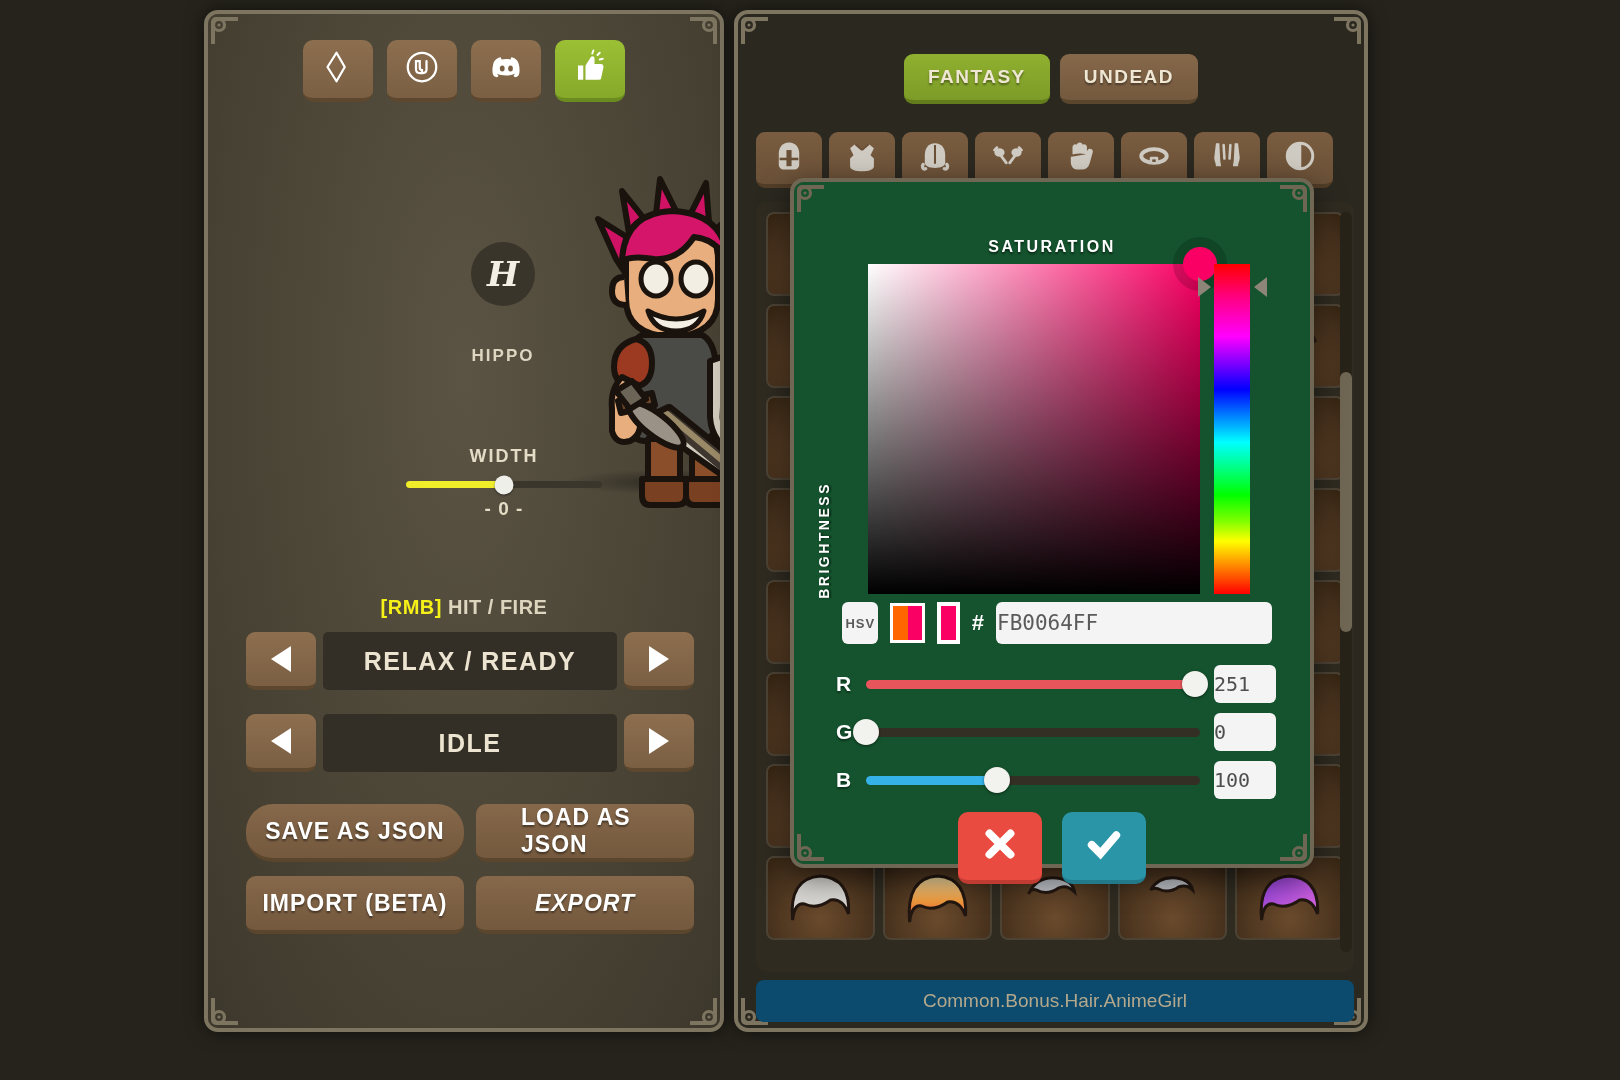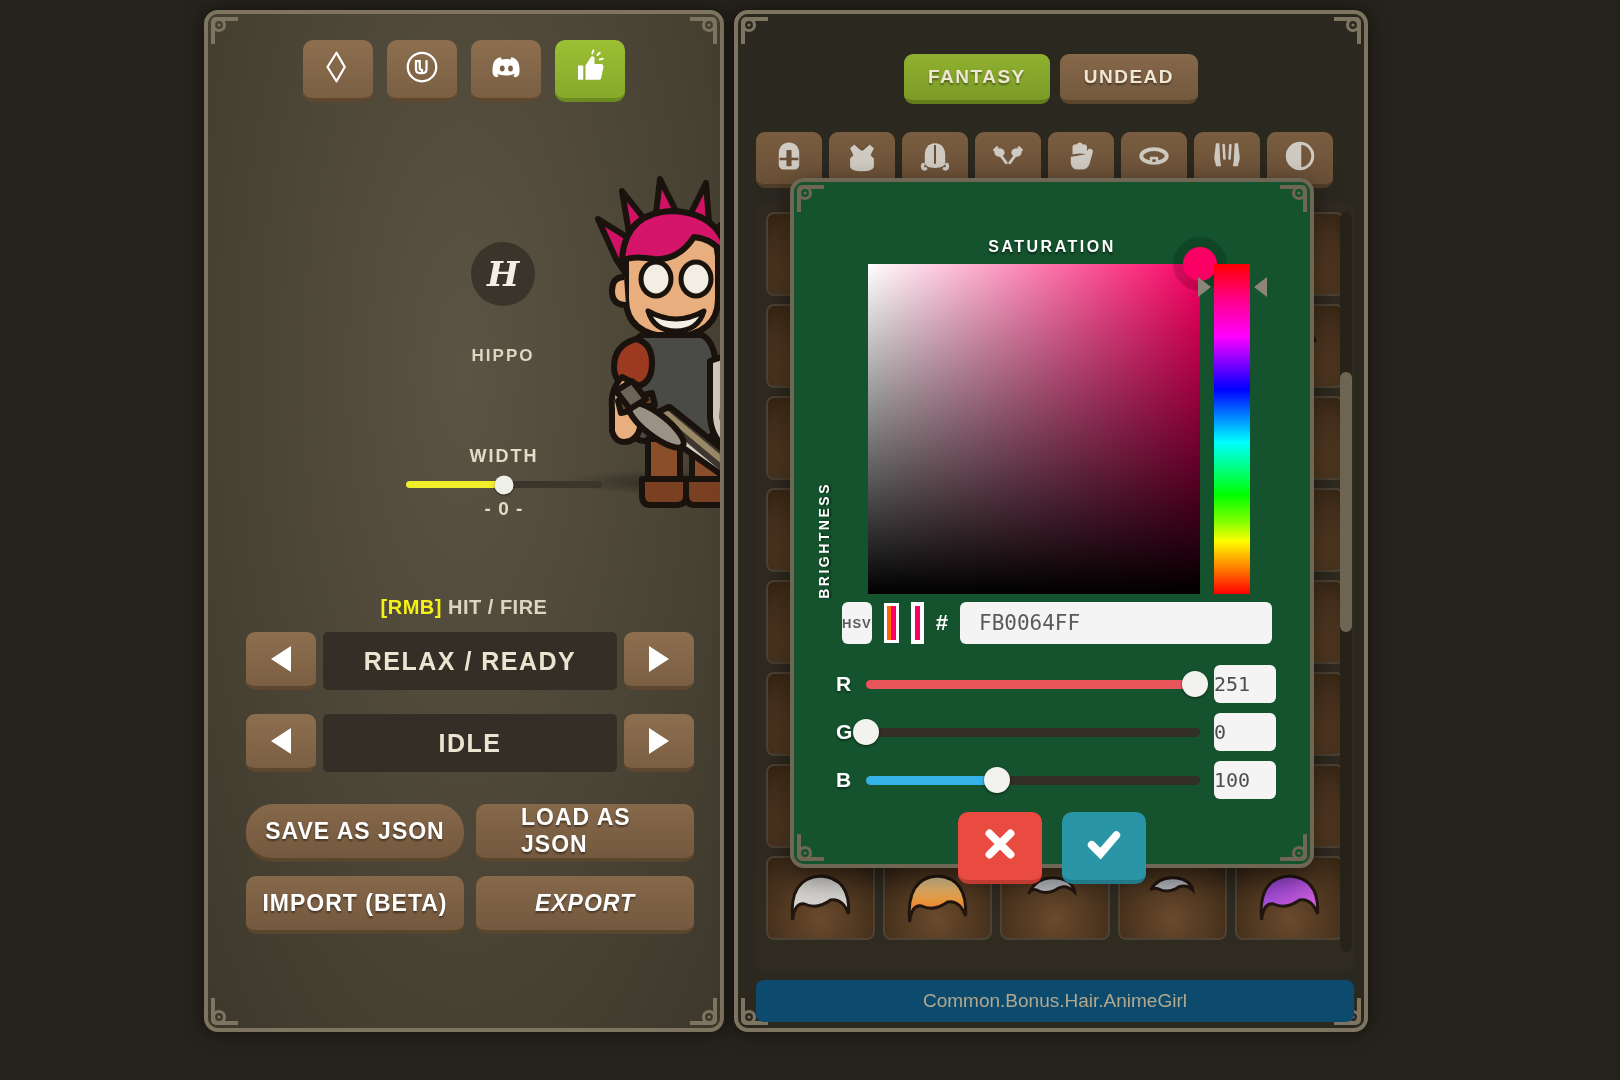--- a/index.html
+++ b/index.html
@@ -158,21 +158,21 @@
   #field-row { position:absolute; left: 48px; top: 418px; width: 430px; height: 46px; display:flex; align-items:center; gap: 12px; }
   #hsv-btn { width: 86px; height: 42px; background:#f4f4f4; border-radius: 6px; display:flex; align-items:center; justify-content:center;
     color:#5a5a5a; font-size: 13px; font-weight: 700; letter-spacing: 1px; cursor: pointer; }
   #cmp-swatch { width: 74px; height: 40px; background:#fff; padding: 3px; display:flex; }
   #cmp-old { flex:1; background:#ff6600; }
   #cmp-new { flex:1; background:#fb0064; }
   #cur-swatch { width: 42px; height: 42px; background:#fff; padding: 4px; }
   #cur-swatch div { width:100%; height:100%; background:#fb0064; }
   #hash { color:#fff; font-size: 22px; font-weight: 700; }
   #hex-input { flex:1; height: 42px; background:#f4f4f4; border-radius: 6px; border: none;
-    padding: 0 19px; color:#5a5a5a; font-family: "DejaVu Sans Mono", monospace; font-size: 21px; }
+    padding: 0 1px; color:#5a5a5a; font-family: "DejaVu Sans Mono", monospace; font-size: 21px; }
 
   .rgb-row { position:absolute; left: 42px; width: 440px; height: 40px; display:flex; align-items:center; gap: 14px; }
   #row-r { top: 482px; }
   #row-g { top: 530px; }
   #row-b { top: 578px; }
   .rgb-letter { width: 16px; color:#fff; font-size: 21px; font-weight:700; text-shadow: 0 2px 2px rgba(0,0,0,.4); }
   .rgb-track { position:relative; flex:1; height: 9px; border-radius: 5px; background:#332f25; }
   .rgb-fill { position:absolute; left:0; top:0; height:100%; border-radius:5px; }
   .rgb-knob { position:absolute; top:50%; width: 26px; height: 26px; border-radius:50%; background:#f2f2ee;
     transform: translate(-50%,-50%); box-shadow: 0 1px 3px rgba(0,0,0,.5); cursor:pointer; }

